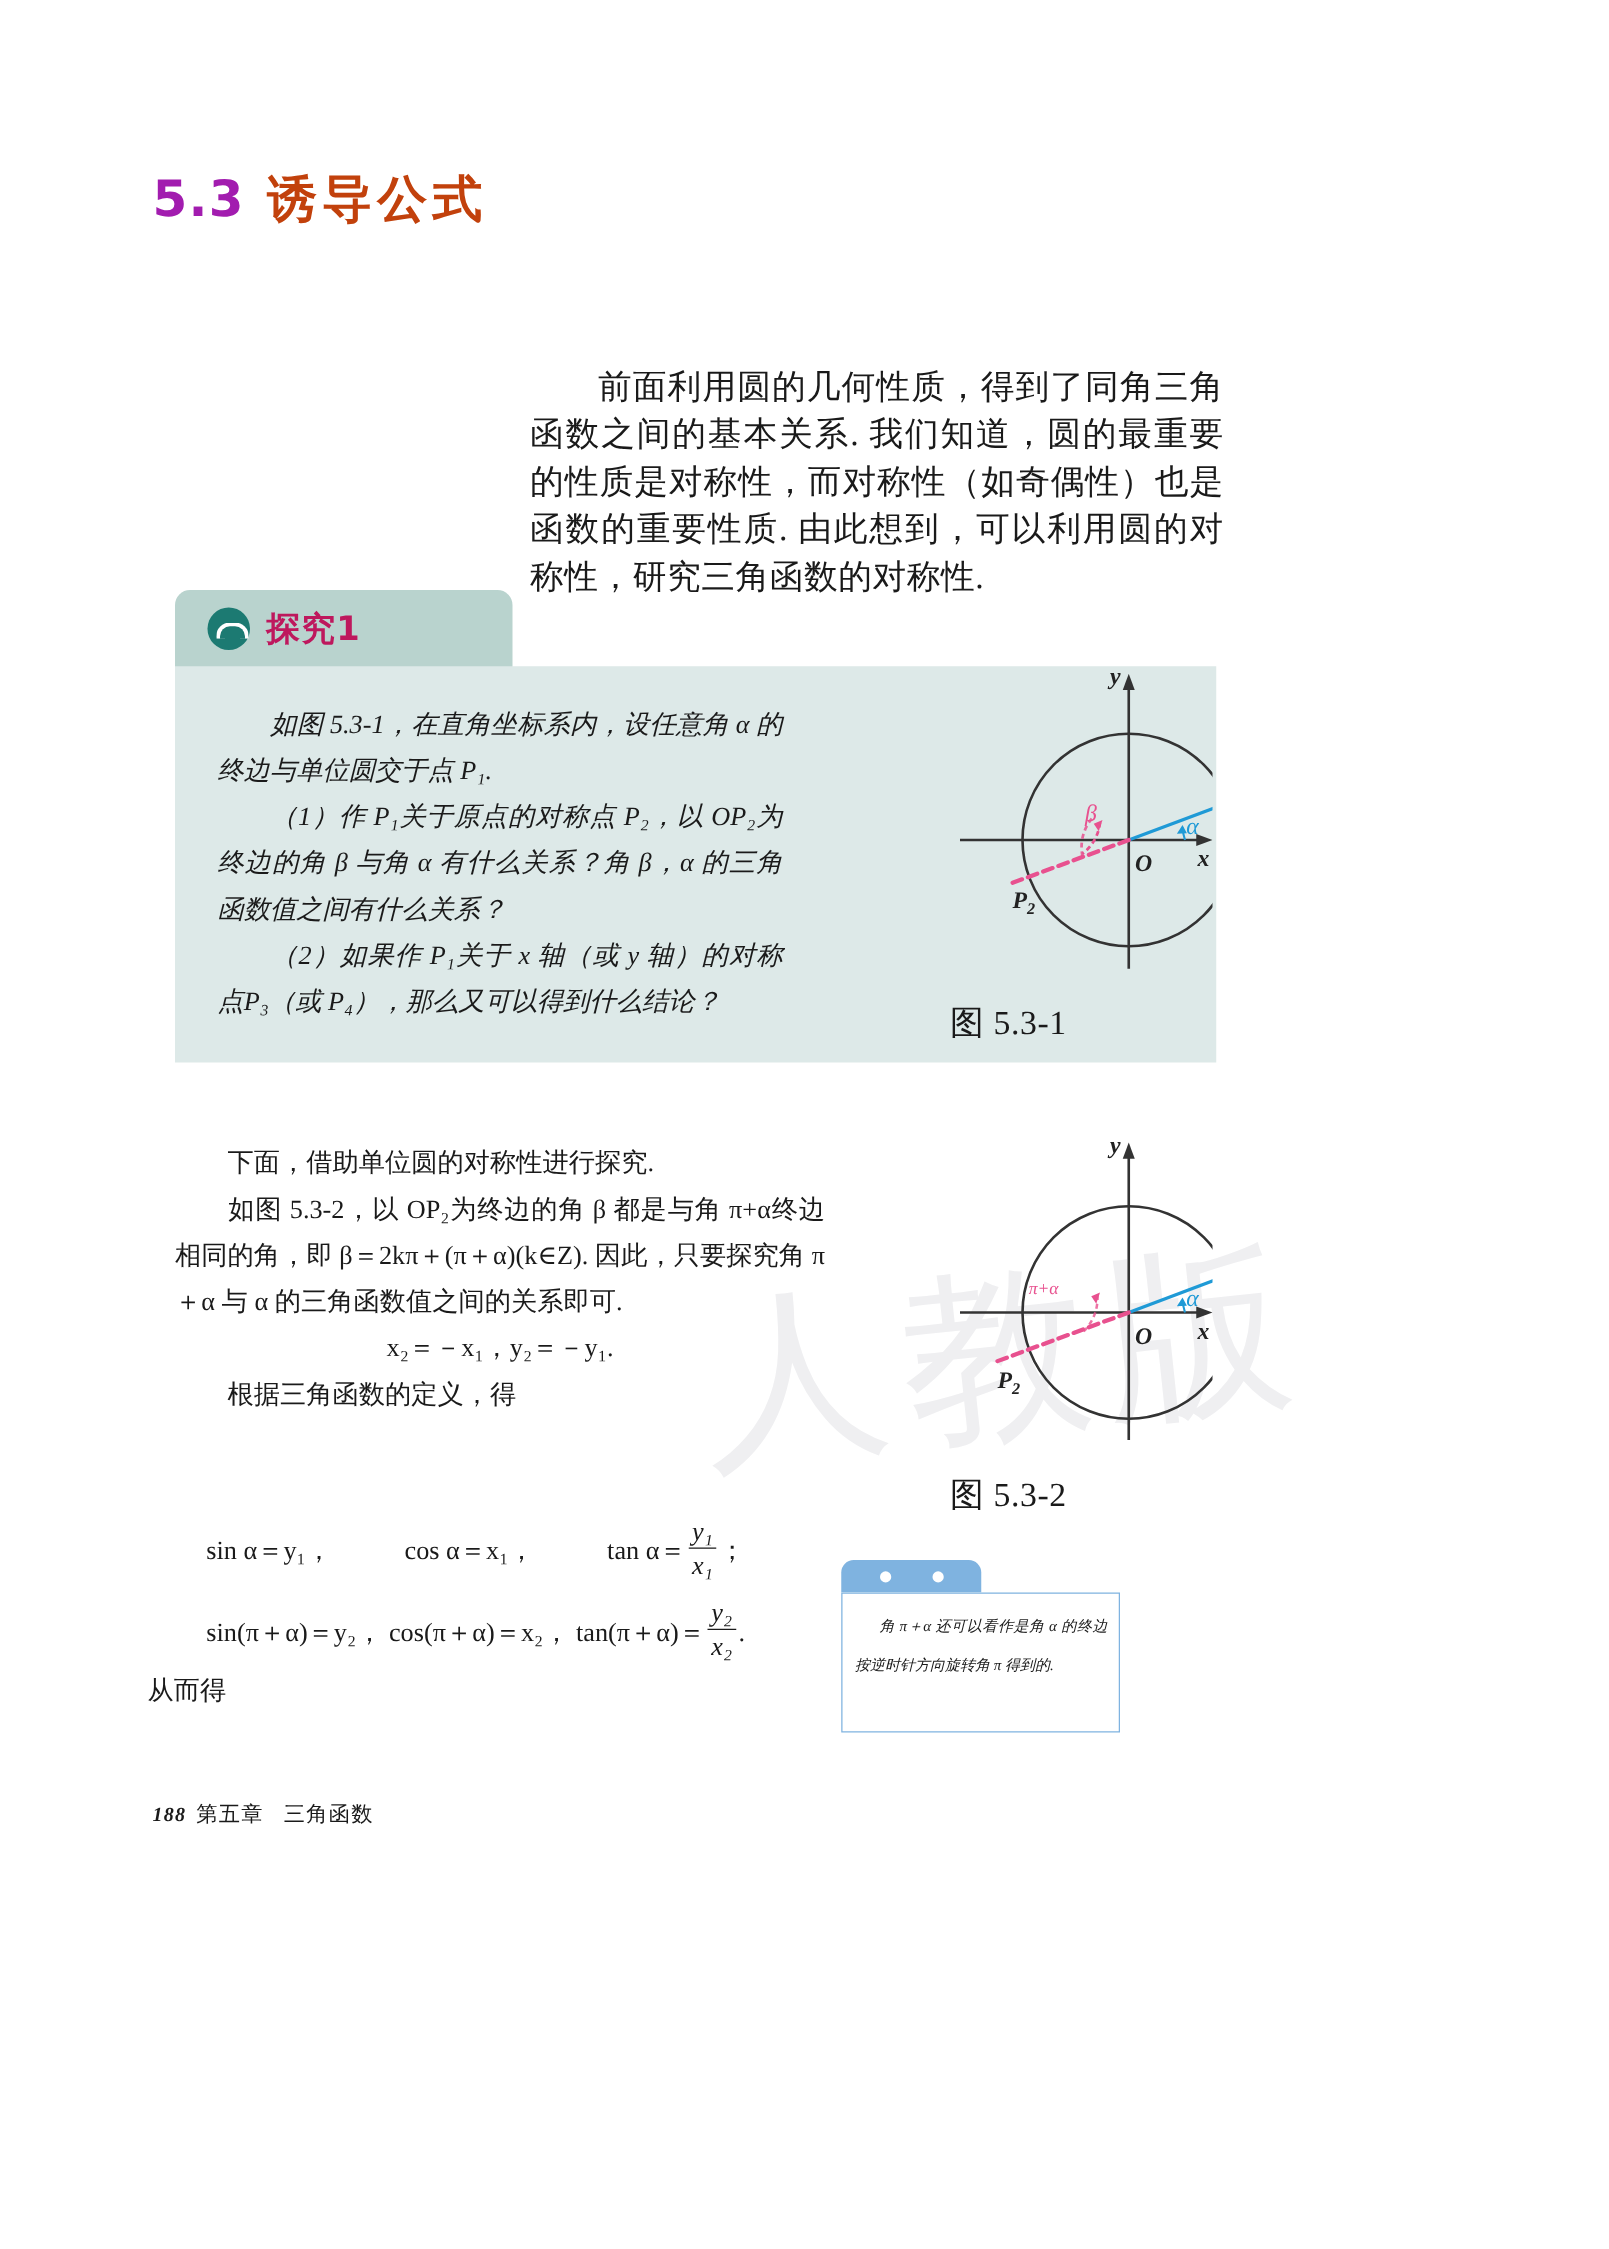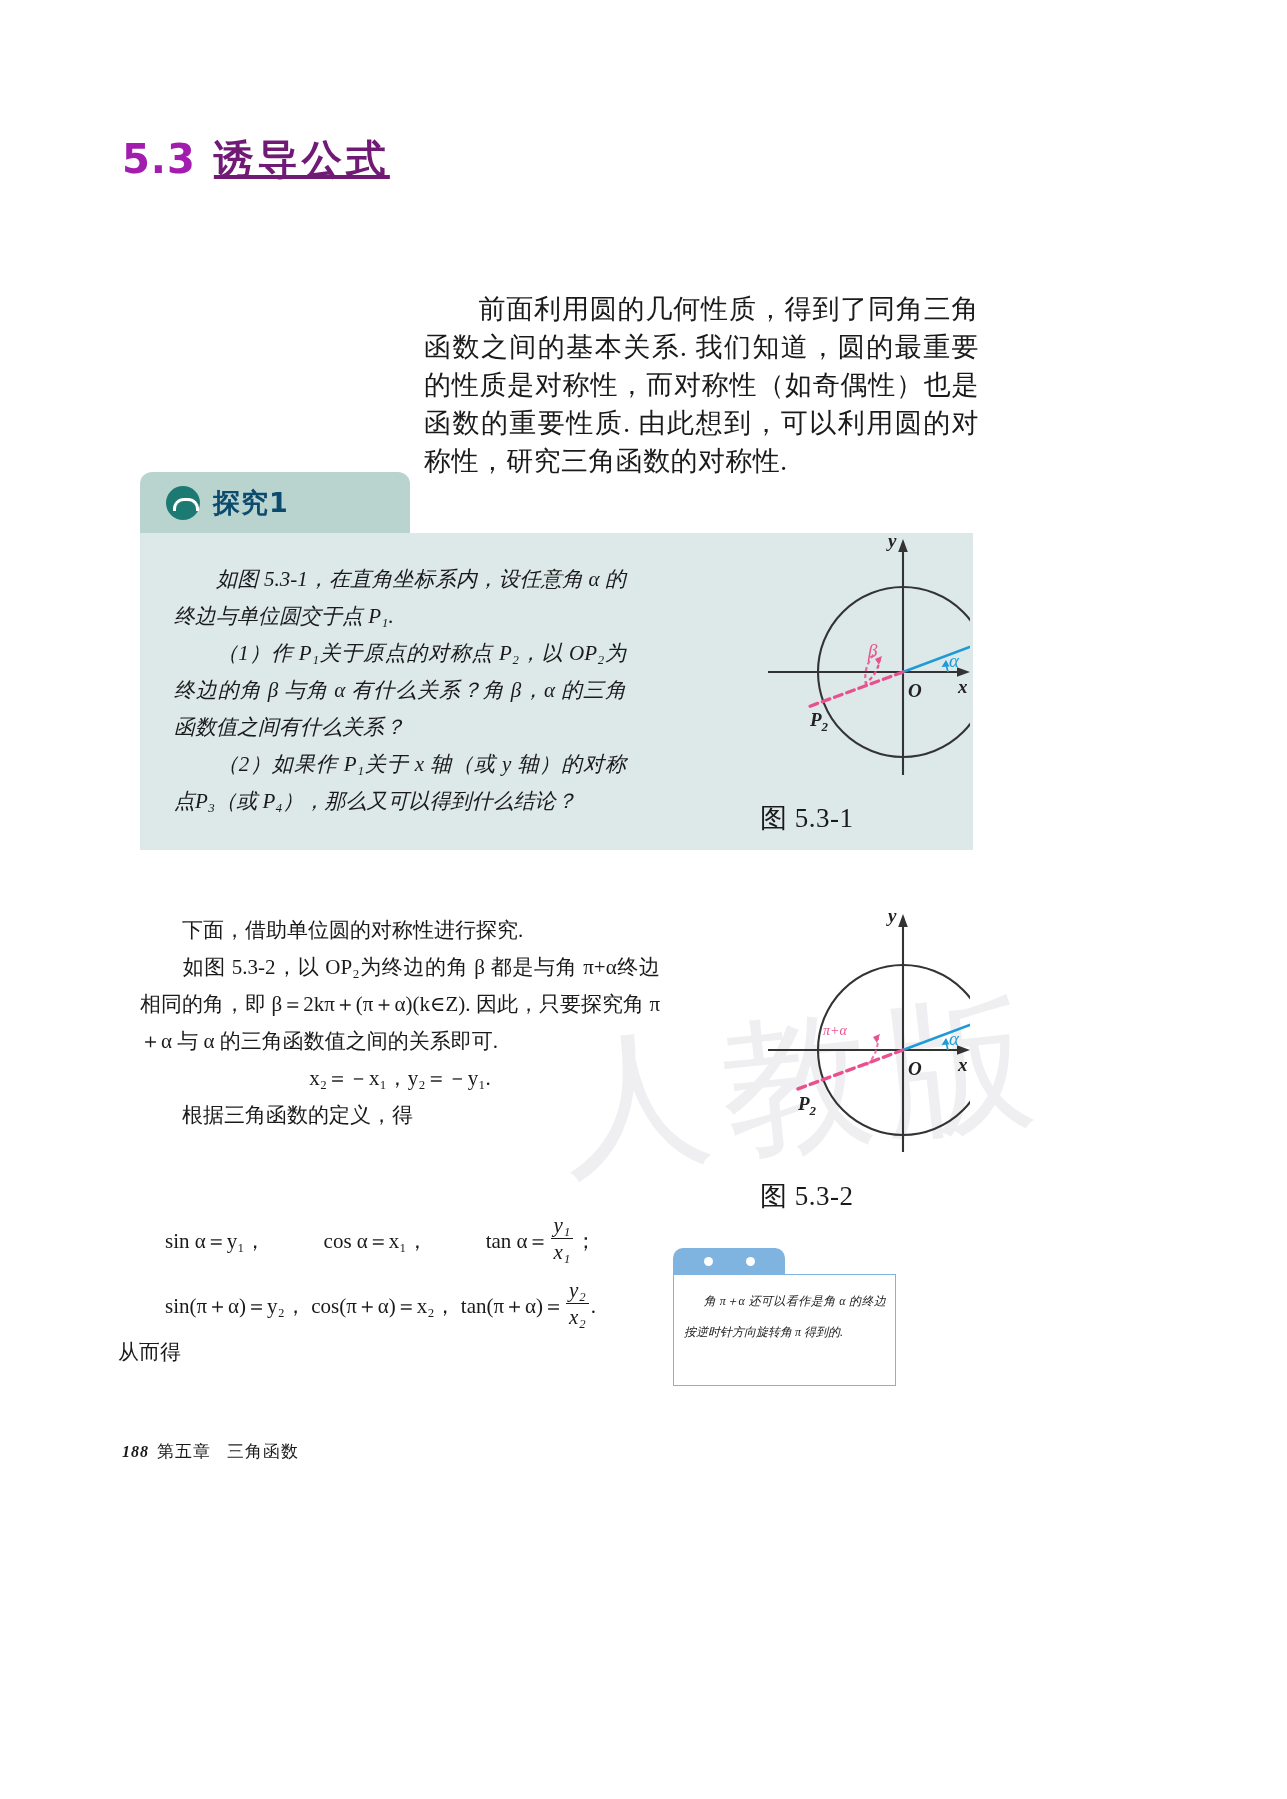--- a/index.html
+++ b/index.html
@@ -14,21 +14,21 @@
   .page{position:absolute;inset:0;}
 
   
   #section-title{
     position:absolute;left:122px;top:132px;
     font-family:"DejaVu Sans","Liberation Sans",sans-serif;
     font-weight:bold;font-size:40px;letter-spacing:1px;
     white-space:nowrap;
   }
   #section-title .num{color:#a21caf;margin-right:18px;}
-  #section-title .name{color:#701a75;letter-spacing:4px;text-decoration:underline;}
+  #section-title .name{color:#c2410c;letter-spacing:4px;}
 
   
   #intro{
     position:absolute;left:424px;top:290px;width:555px;
     font-size:27px;line-height:38px;text-align:justify;
     letter-spacing:0.4px;
   }
   #intro .ind{display:inline-block;width:2em;}
 
   
@@ -48,21 +48,21 @@
   }
   #explore-tab .tab-icon::after{
     content:"";position:absolute;left:7px;top:12px;
     width:20px;height:10px;
     border:3.5px solid #ffffff;border-bottom:none;
     border-radius:11px 11px 0 0;
   }
   #explore-tab .tab-label{
     margin-left:13px;
     font-family:"DejaVu Sans","Liberation Sans",sans-serif;
-    font-weight:bold;font-size:27px;color:#0c4a6e;letter-spacing:1px;
+    font-weight:bold;font-size:27px;color:#be185d;letter-spacing:1px;
   }
 
   #explore-text{
     position:absolute;left:174px;top:561px;width:452px;
     font-size:21px;line-height:37px;text-align:justify;
     font-style:italic;
   }
   #explore-text p{margin:0;}
   #explore-text .ind{display:inline-block;width:2em;}
   .mi{font-style:italic;font-family:"Liberation Serif","DejaVu Serif",serif;}

